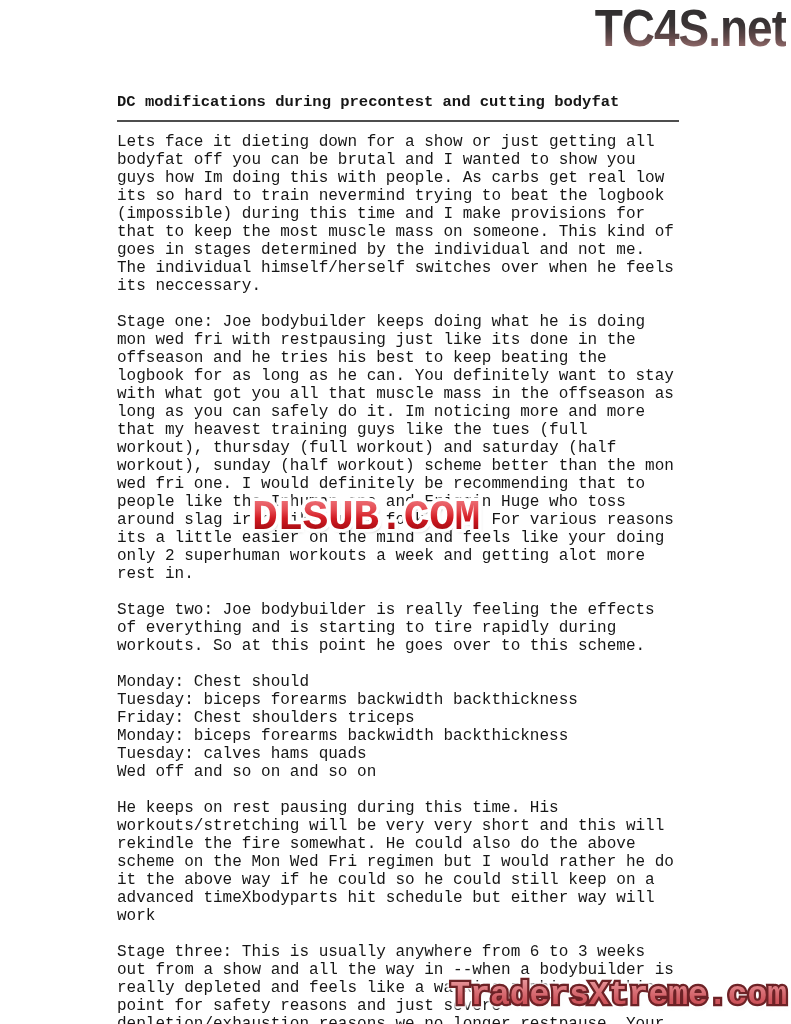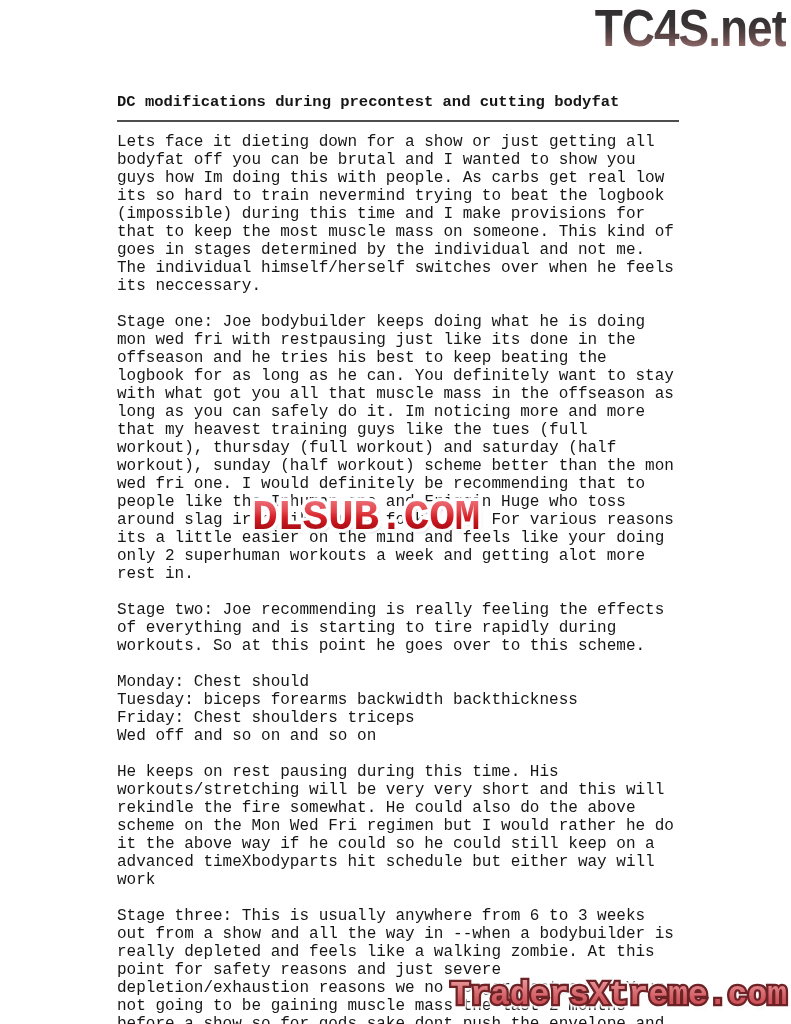--- a/index.html
+++ b/index.html
@@ -122,26 +122,28 @@
   <div class="logo-top">TC4S.net</div>
 
   <div class="doc">
     <div class="doc-title">DC modifications during precontest and cutting bodyfat</div>
     <hr class="title-rule">
 
     <p>Lets face it dieting down for a show or just getting all bodyfat off you can be brutal and I wanted to show you guys how Im doing this with people. As carbs get real low its so hard to train nevermind trying to beat the logbook (impossible) during this time and I make provisions for that to keep the most muscle mass on someone. This kind of goes in stages determined by the individual and not me. The individual himself/herself switches over when he feels its neccessary.</p>
 
     <p>Stage one: Joe bodybuilder keeps doing what he is doing mon wed fri with restpausing just like its done in the offseason and he tries his best to keep beating the logbook for as long as he can. You definitely want to stay with what got you all that muscle mass in the offseason as long as you can safely do it. Im noticing more and more that my heavest training guys like the tues (full workout), thursday (full workout) and saturday (half workout), sunday (half workout) scheme better than the mon wed fri one. I would definitely be recommending that to people like the Inhuman one and Friggin Huge who toss around slag iron like human forklifts. For various reasons its a little easier on the mind and feels like your doing only 2 superhuman workouts a week and getting alot more rest in.</p>
 
-    <p>Stage two: Joe recommending is really feeling the effects of everything and is starting to tire rapidly during workouts. So at this point he goes over to this scheme.</p>
+    <p>Stage two: Joe bodybuilder is really feeling the effects of everything and is starting to tire rapidly during workouts. So at this point he goes over to this scheme.</p>
 
     <div class="schedule">
       <div>Monday: Chest should</div>
       <div>Tuesday: biceps forearms backwidth backthickness</div>
       <div>Friday: Chest shoulders triceps</div>
+      <div>Monday: biceps forearms backwidth backthickness</div>
+      <div>Tuesday: calves hams quads</div>
       <div>Wed off and so on and so on</div>
     </div>
 
     <p>He keeps on rest pausing during this time. His workouts/stretching will be very very short and this will rekindle the fire somewhat. He could also do the above scheme on the Mon Wed Fri regimen but I would rather he do it the above way if he could so he could still keep on a advanced timeXbodyparts hit schedule but either way will work</p>
 
     <p>Stage three: This is usually anywhere from 6 to 3 weeks out from a show and all the way in --when a bodybuilder is really depleted and feels like a walking zombie. At this point for safety reasons and just severe depletion/exhaustion reasons we no longer restpause. Your not going to be gaining muscle mass the last 2 months before a show so for gods sake dont push the envelope and get a muscle tear or bad injury here trying to do something thats not going to happen anyway. At this point you stay on this scheme</p>
   </div>
 
   <div class="wm-mid">
     <span class="wm-mid-outline">DLSUB.COM</span>

